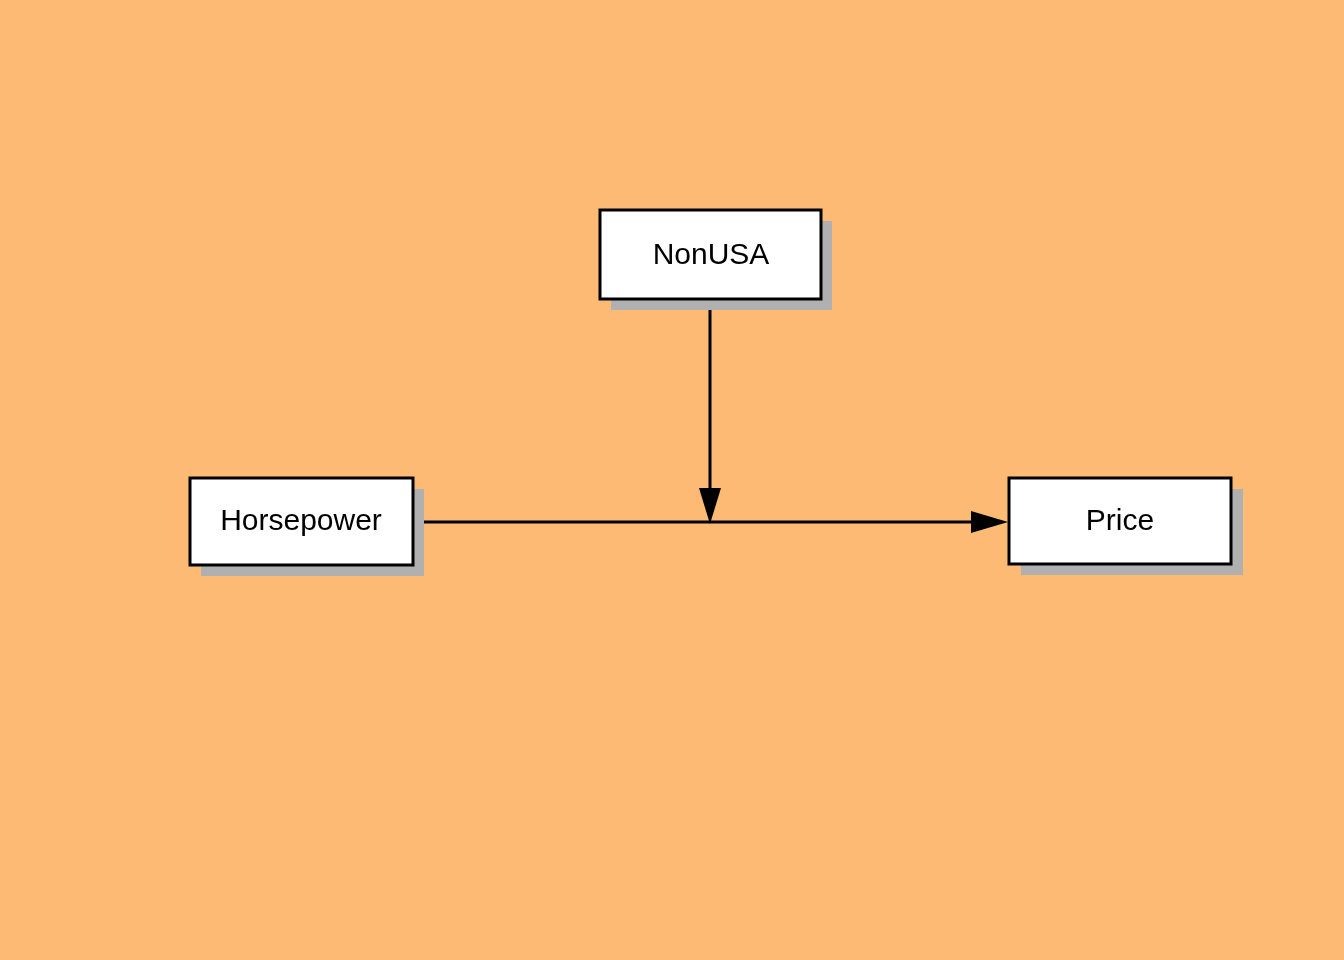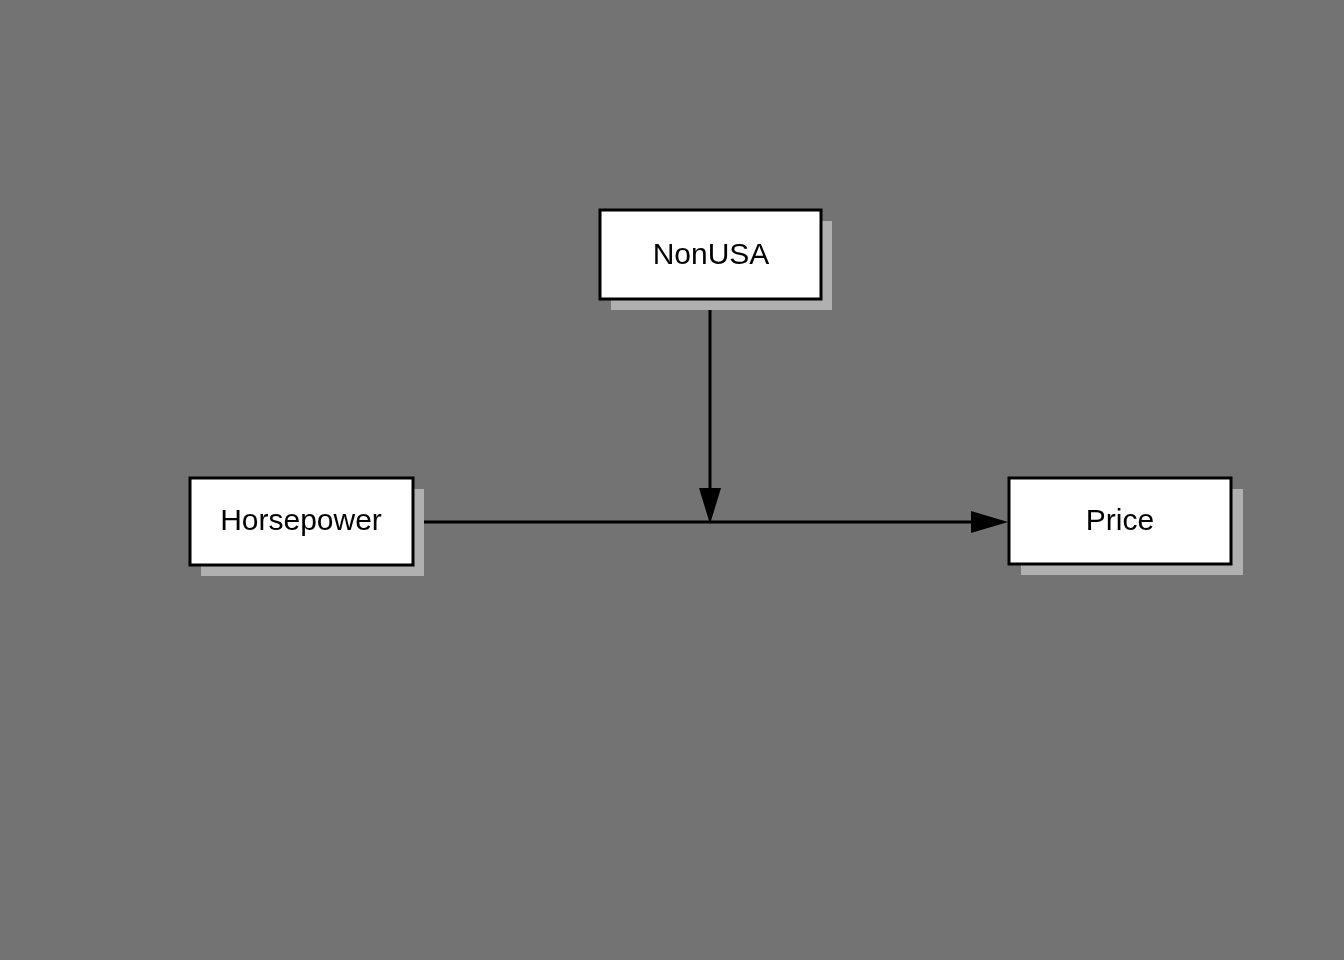--- a/index.html
+++ b/index.html
@@ -4,21 +4,21 @@
 <style>
   html, body {
     margin: 0;
     padding: 0;
     background: #ffffff;
   }
   #canvas {
     position: relative;
     width: 1344px;
     height: 960px;
-    background: #737373;
+    background: #fdba74;
     overflow: hidden;
     font-family: "Liberation Sans", sans-serif;
   }
   .graph-svg {
     position: absolute;
     left: 0;
     top: 0;
     width: 1344px;
     height: 960px;
   }

